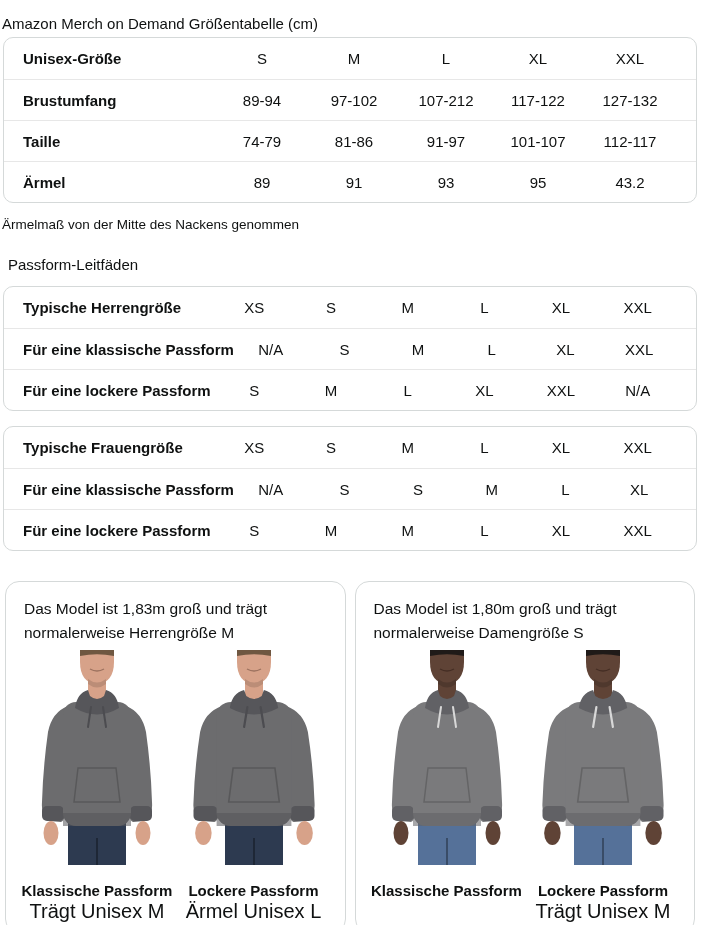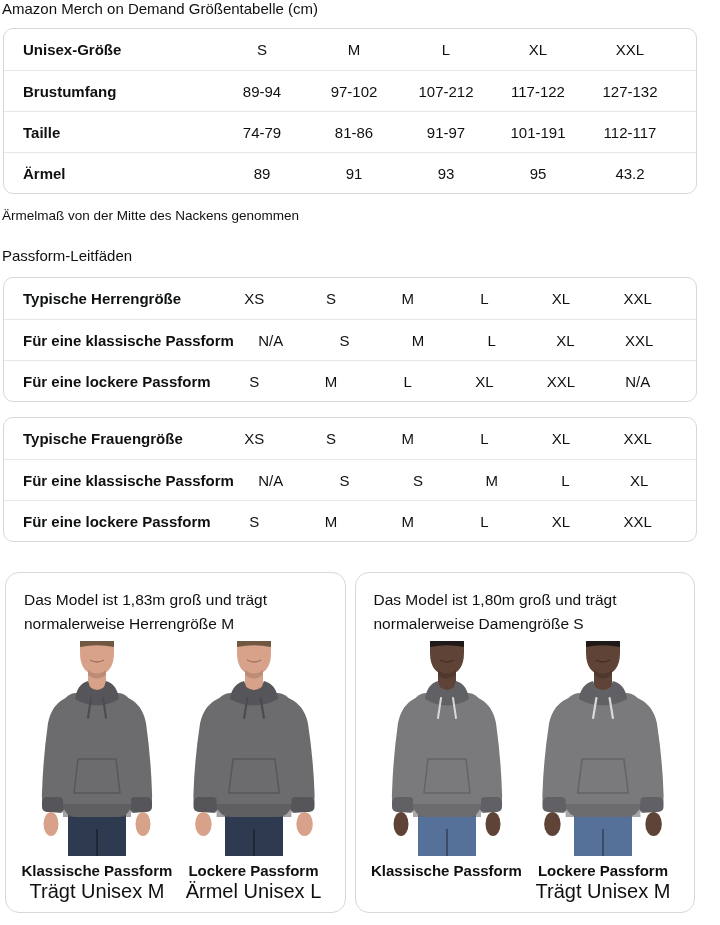--- a/index.html
+++ b/index.html
@@ -3,55 +3,55 @@
 <meta charset="utf-8">
 <style>
   * { margin:0; padding:0; box-sizing:border-box; }
   html,body { background:#ffffff; }
   body {
     width:720px; height:925px; overflow:hidden;
     font-family:"Liberation Sans","DejaVu Sans",sans-serif;
     color:var(--text,#0f1111);
     -webkit-font-smoothing:antialiased;
   }
-  .page { width:700px; height:925px; padding:0 0 0 0; position:relative; }
+  .page { width:700px; height:925px; padding:15px 0 0 0; position:relative; }
 
   .page-title { font-size:15px; line-height:18px; padding-left:2px; }
 
   .stable {
-    margin:10px 3px 0 3px;
+    margin:4px 3px 0 3px;
     border:1px solid var(--border,#d5d9d9);
     border-radius:10px;
     background:#fff;
     overflow:hidden;
   }
   .trow { display:flex; align-items:center; height:41px; padding-right:20px; }
   .trow + .trow { border-top:1px solid var(--separator,#e7e7e7); }
   .tlabel { flex:0 0 212px; padding-left:19px; font-weight:700; font-size:15px; white-space:nowrap; }
   .tcell { flex:1 1 0; text-align:center; font-size:15px; white-space:nowrap; }
 
   .note { margin:13px 4px 0 2px; font-size:13.5px; line-height:17px; }
-  .section-heading { margin:23px 0 0 2px; font-size:15px; line-height:18px; }
+  .section-heading { margin:23px 0 0 8px; font-size:15px; line-height:18px; }
   .stable.fit { margin-top:12px; }
   .stable.fit2 { margin-top:15px; }
 
   .cards { display:flex; gap:9px; margin:30px 5px 0 5px; }
   .card {
     flex:1 1 0;
     border:1px solid var(--border,#d5d9d9);
     border-radius:14px;
     background:#fff;
     padding:15px 15px 10px 15px;
   }
   .card-desc { font-size:15.5px; line-height:24px; padding-left:3px; }
   .figures { display:flex; justify-content:space-between; margin-top:5px; }
   .figure-col { width:152px; }
   .figure-img { width:152px; height:215px; position:relative; }
   .figure-img svg { display:block; width:100%; height:100%; }
-  .cap-bold { font-weight:700; font-size:15px; text-align:center; margin-top:5px; line-height:19px; white-space:nowrap; }
+  .cap-bold { font-weight:700; font-size:15px; text-align:center; margin-top:16px; line-height:19px; white-space:nowrap; }
   .cap { font-size:20px; text-align:center; line-height:22px; white-space:nowrap; }
 </style>
 </head>
 <body style="--text: #0f1111; --border: #d5d9d9; --separator: #e7e7e7;">
 
 <div class="page">
 
   <div class="page-title">Amazon Merch on Demand Größentabelle (cm)</div>
 
   <div class="stable">
@@ -69,21 +69,21 @@
       <div class="tcell">97-102</div>
       <div class="tcell">107-212</div>
       <div class="tcell">117-122</div>
       <div class="tcell">127-132</div>
     </div>
     <div class="trow">
       <div class="tlabel">Taille</div>
       <div class="tcell">74-79</div>
       <div class="tcell">81-86</div>
       <div class="tcell">91-97</div>
-      <div class="tcell">101-191</div>
+      <div class="tcell">101-107</div>
       <div class="tcell">112-117</div>
     </div>
     <div class="trow">
       <div class="tlabel">Ärmel</div>
       <div class="tcell">89</div>
       <div class="tcell">91</div>
       <div class="tcell">93</div>
       <div class="tcell">95</div>
       <div class="tcell">43.2</div>
     </div>

